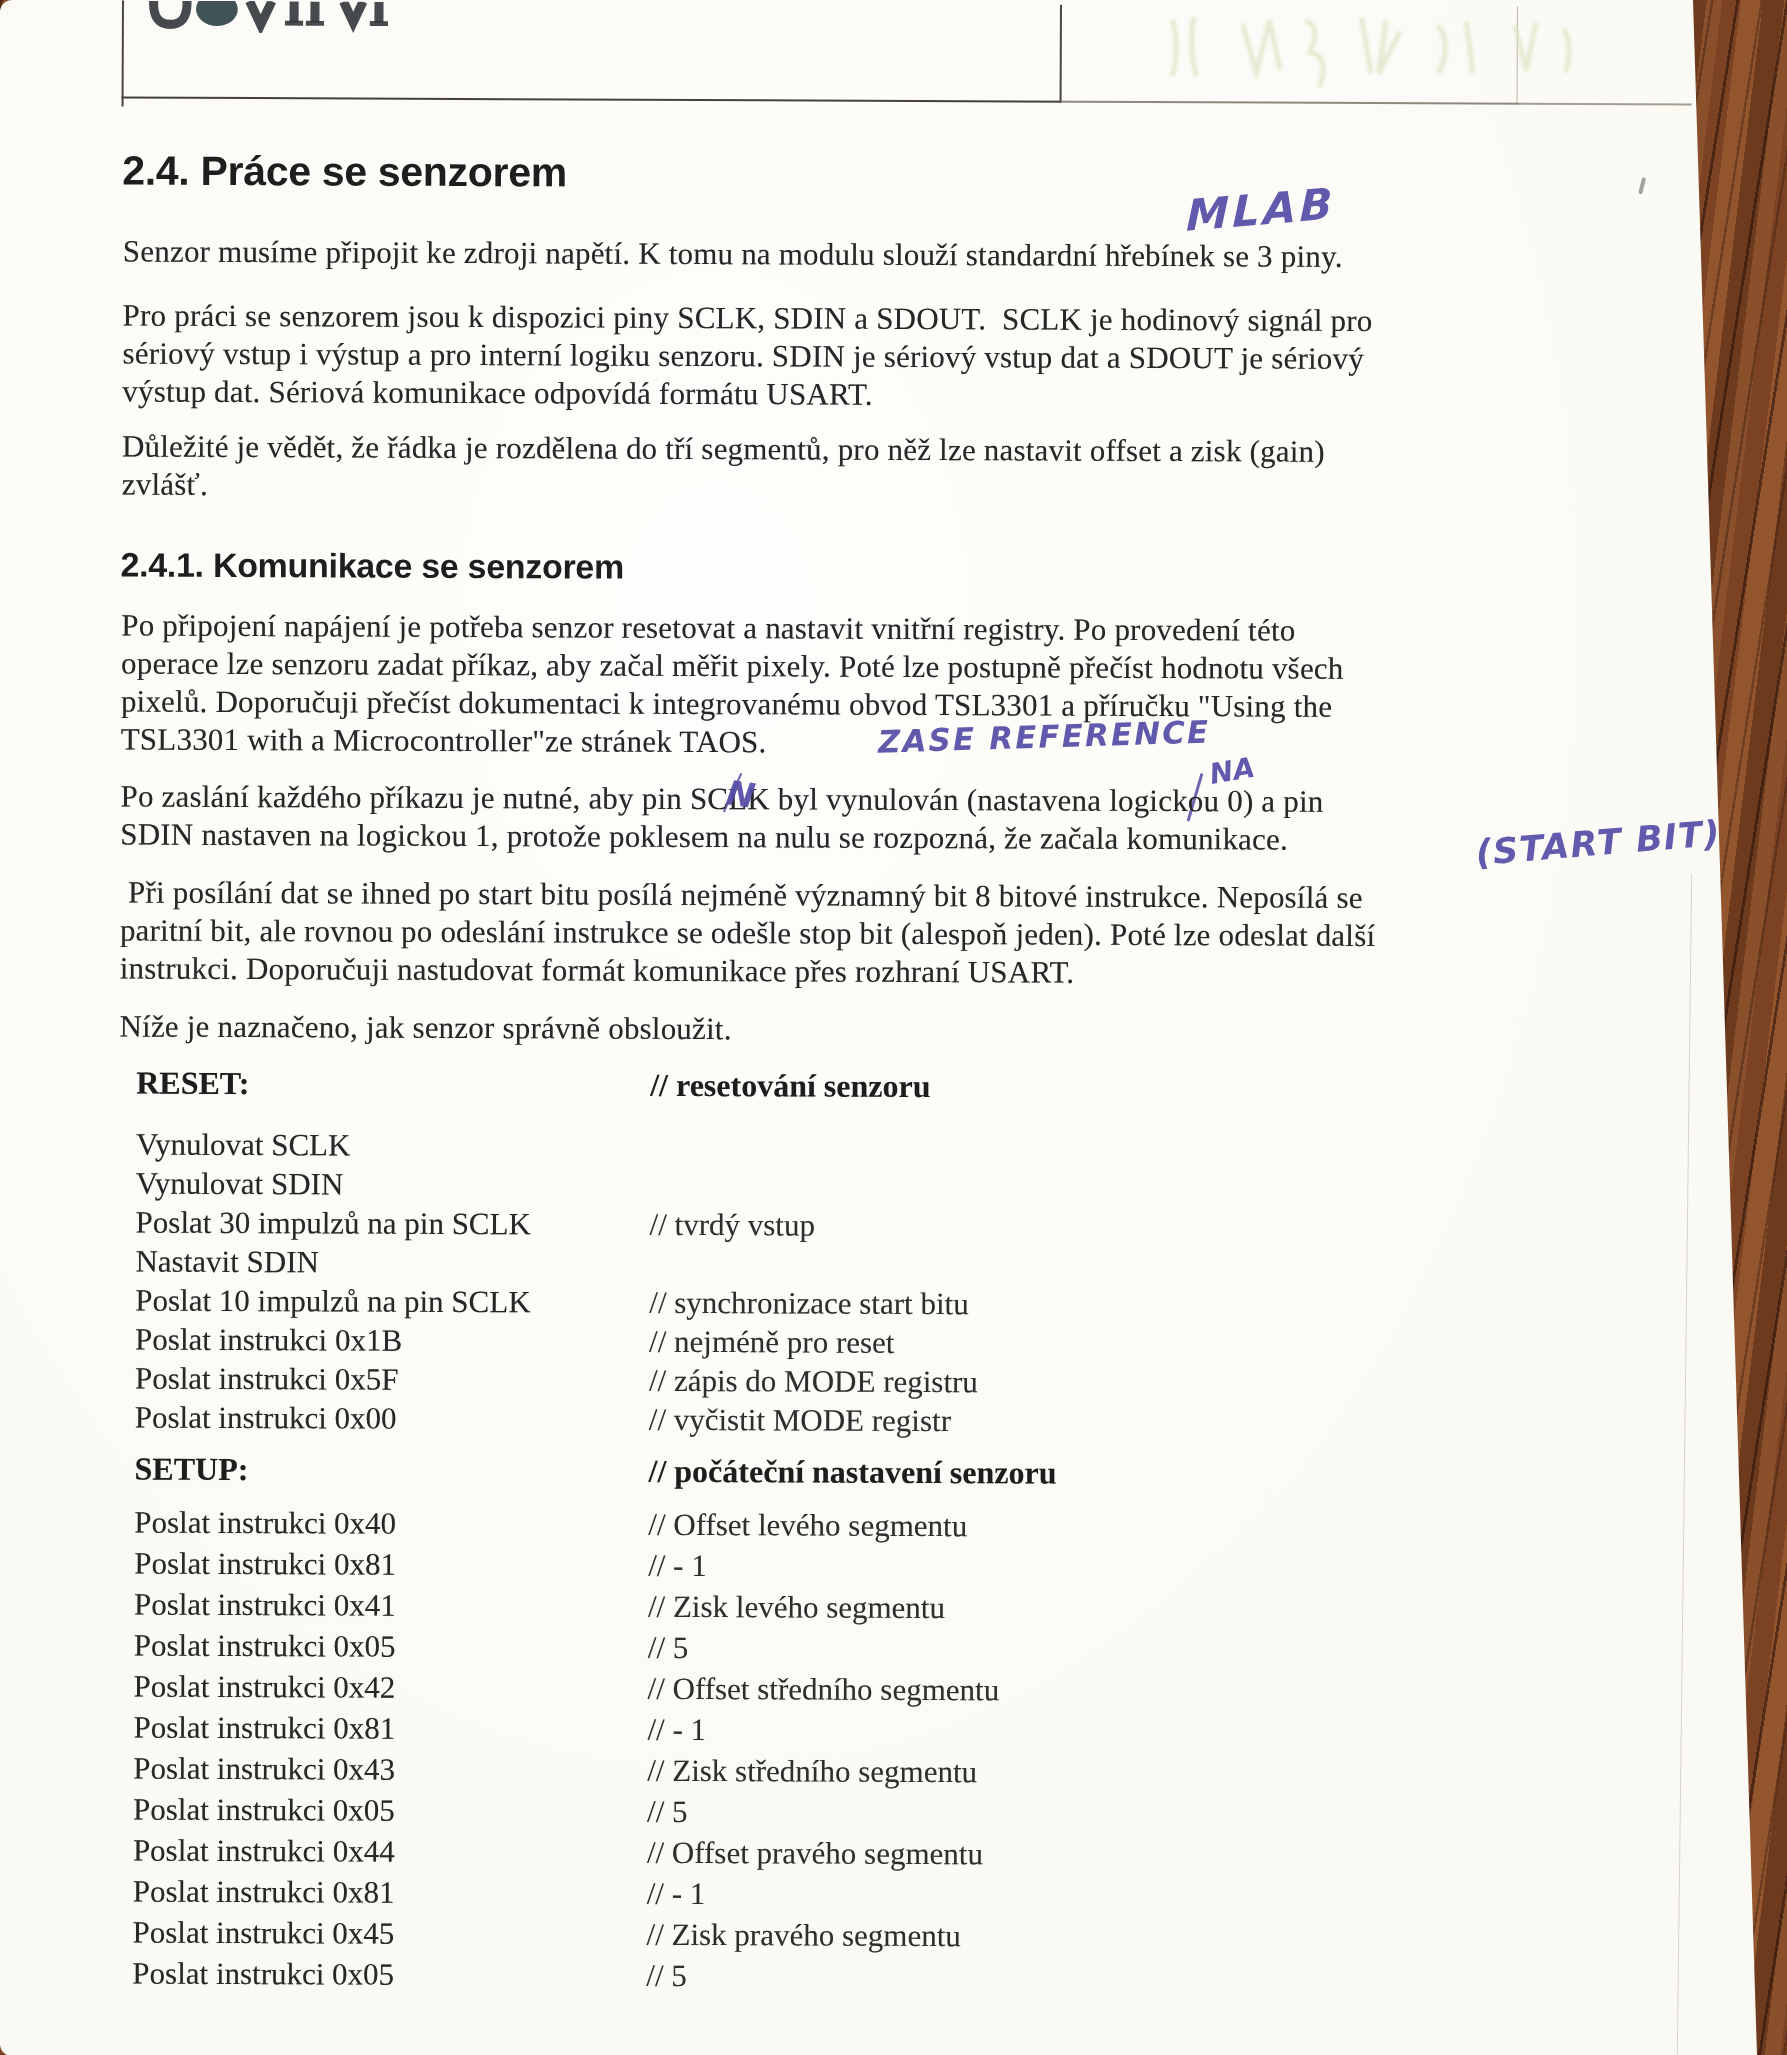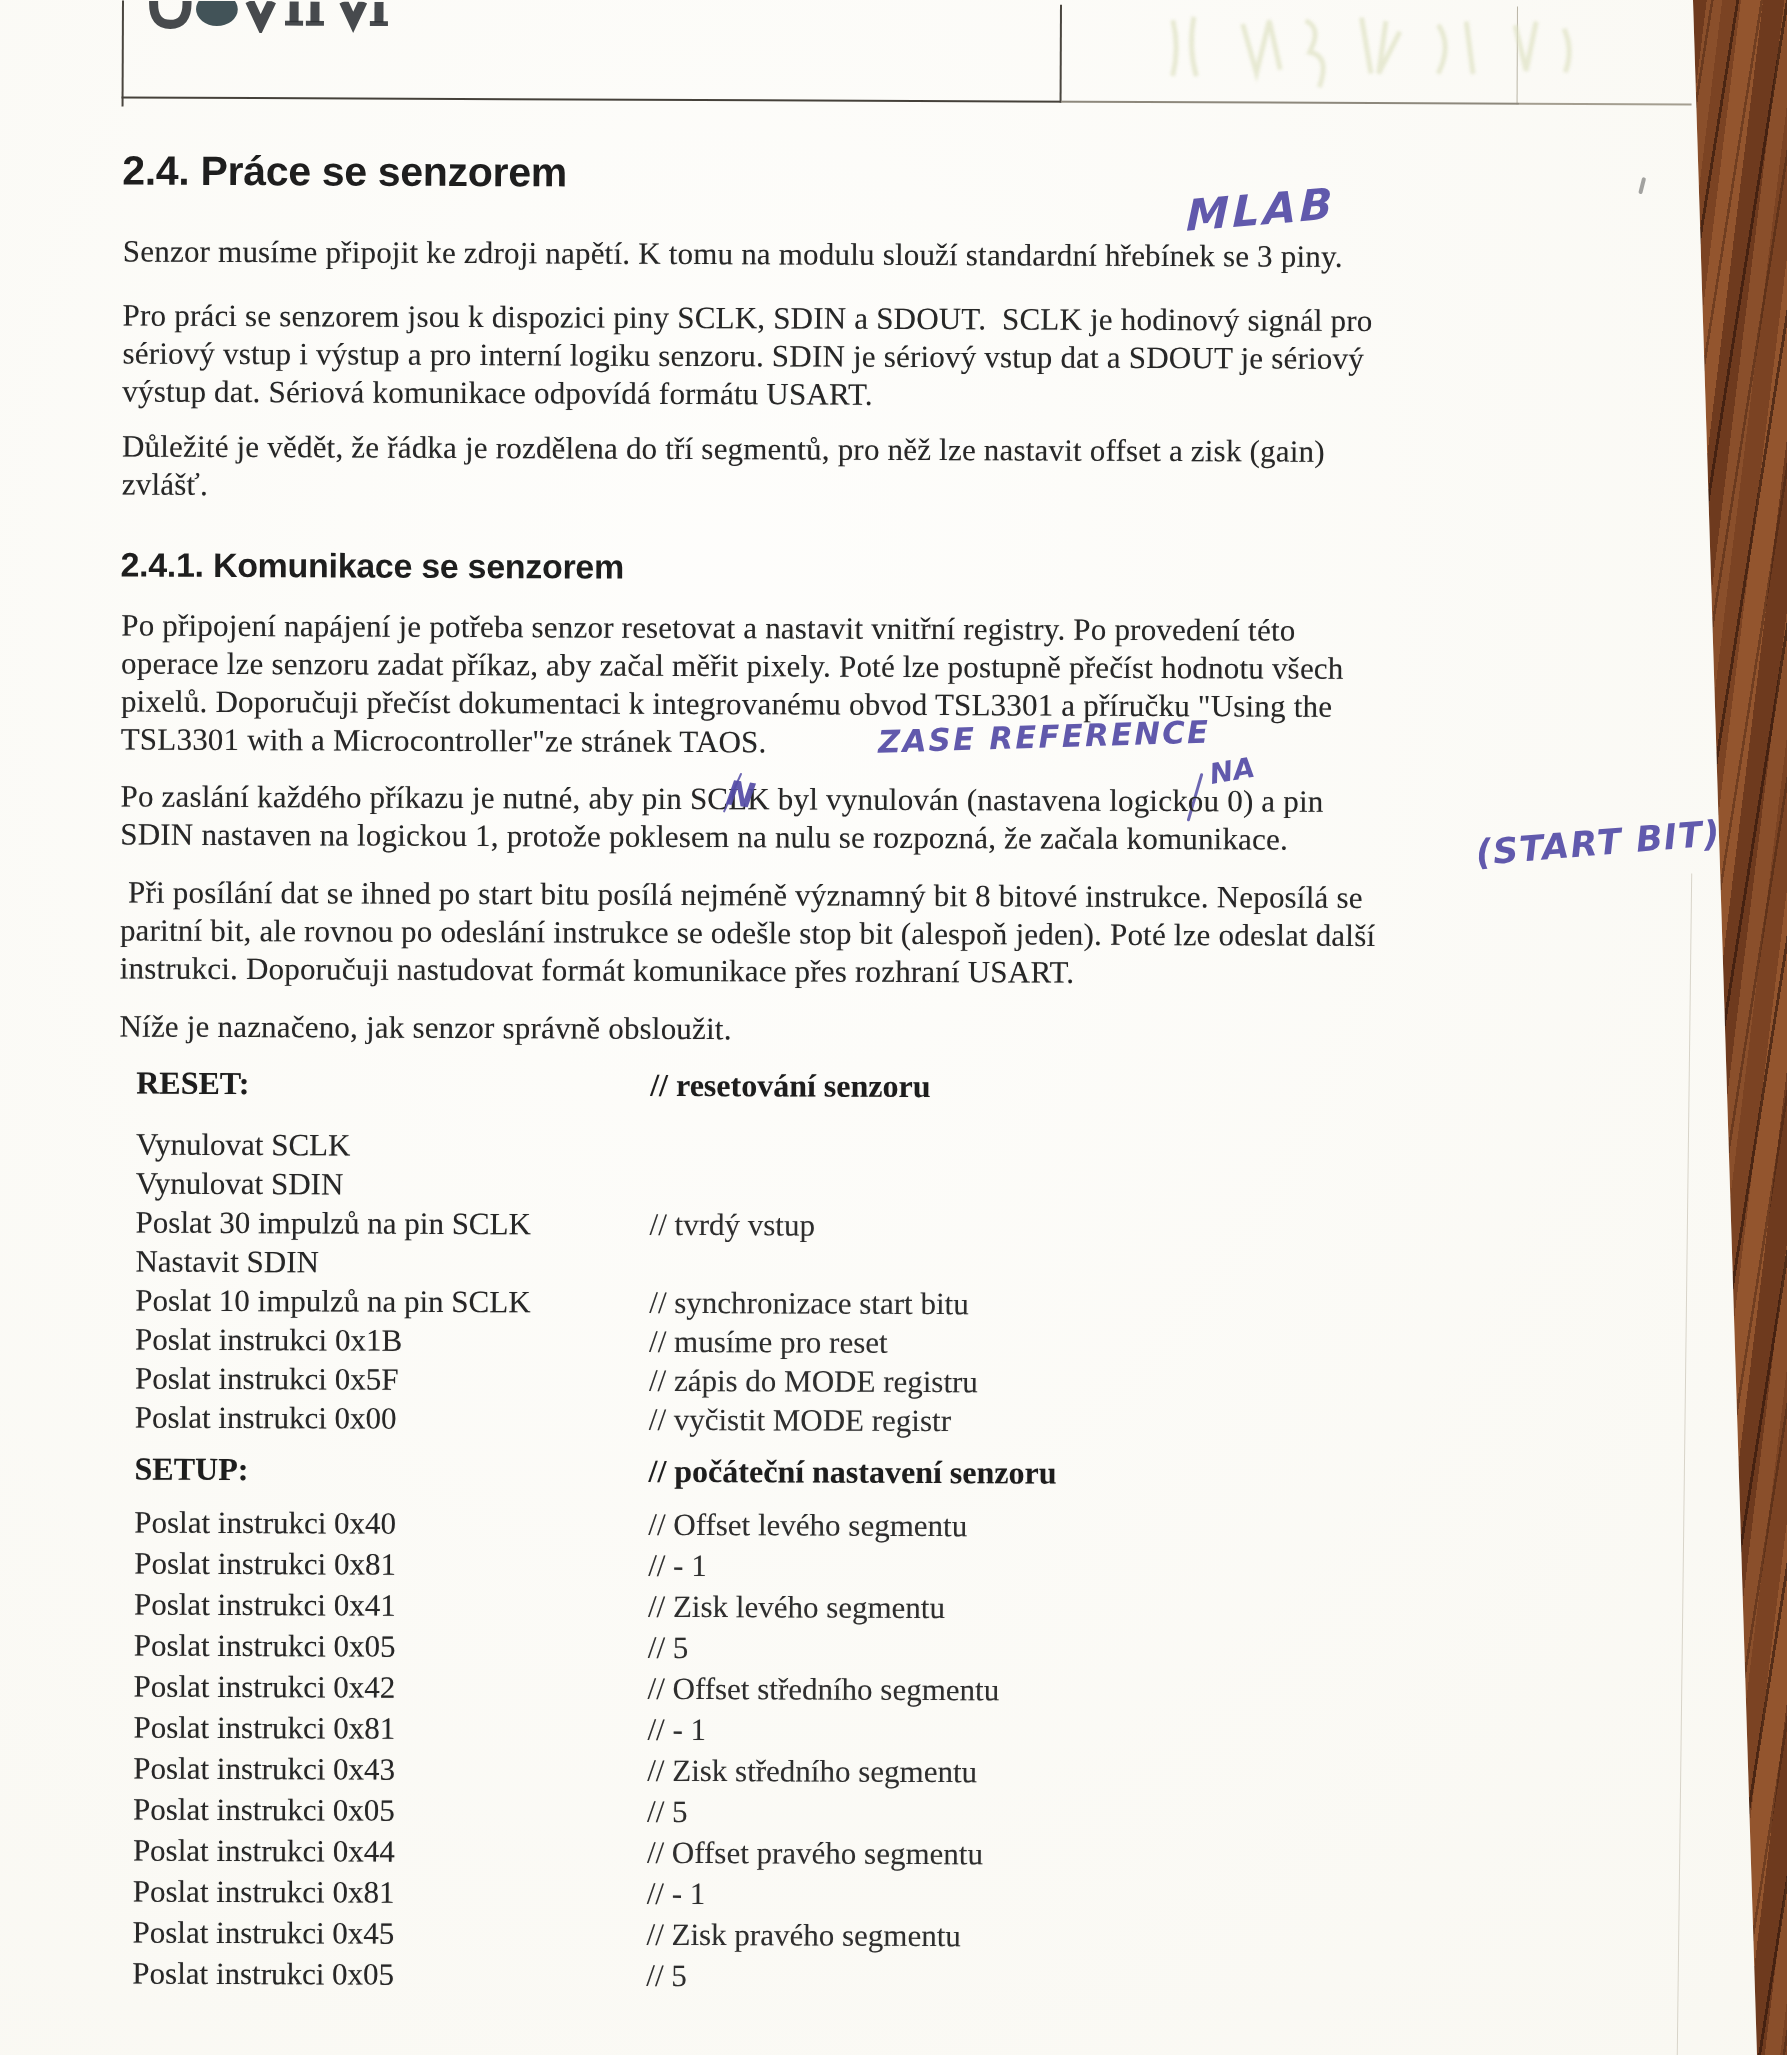--- a/index.html
+++ b/index.html
@@ -9,20 +9,21 @@
     background-image:
       repeating-linear-gradient(99deg, rgba(35,14,6,.55) 0 2.8px, rgba(0,0,0,0) 2.8px 24px, rgba(46,20,8,.35) 24px 26.5px, rgba(0,0,0,0) 26.5px 49px),
       repeating-linear-gradient(97deg, #8a4f2b 0 15.4px, #7b4323 15.4px 34px, #93552e 34px 56px, #6e3a1e 56px 77px);
     font-family:"Liberation Serif", serif;
   }
   .paper{
     position:absolute;inset:0;
     background:#fcfbf6;
     background-image:radial-gradient(ellipse at 40% 30%, rgba(255,255,255,.6), rgba(240,238,228,.25));
     clip-path:polygon(0 0, 1693px 0, 1757px 2056px, 0 2056px);
+    border-radius:12px;
   }
   .content{position:absolute;inset:0;transform:rotate(.25deg);transform-origin:0 0;}
   .abs{position:absolute;}
   .tline{white-space:pre;line-height:38px;}
   .para{font-size:31px;letter-spacing:0.2px;color:#272727;text-shadow:0 0 0.7px rgba(40,40,40,.38);}
   .h1{font-family:"Liberation Sans",sans-serif;font-weight:bold;font-size:41px;color:#1e1e1e;letter-spacing:-0.3px;white-space:pre;}
   .h2{font-family:"Liberation Sans",sans-serif;font-weight:bold;font-size:34px;color:#1e1e1e;letter-spacing:-0.3px;white-space:pre;}
   .rule-h{background:linear-gradient(to right,#45413a 0 939px,#8d887c 939px 1397px,#a49e90 1397px 100%);height:2.1px;}
   .rule-v{width:2.1px;background:#4a463f;}
   .rule-v.light{background:#b9b4a5;width:1.4px;}
@@ -135,21 +136,21 @@
     <div class="abs lrow lhead" style="left:141px;top:1064px;">
       <span class="lstep">RESET:</span>
       <span class="lcom">// resetování senzoru</span>
     </div>
     <div class="abs reset-rows" style="left:141px;top:1124px;">
       <div class="lrow"><span class="lstep">Vynulovat SCLK</span><span class="lcom"></span></div>
       <div class="lrow"><span class="lstep">Vynulovat SDIN</span><span class="lcom"></span></div>
       <div class="lrow"><span class="lstep">Poslat 30 impulzů na pin SCLK</span><span class="lcom">// tvrdý vstup</span></div>
       <div class="lrow"><span class="lstep">Nastavit SDIN</span><span class="lcom"></span></div>
       <div class="lrow"><span class="lstep">Poslat 10 impulzů na pin SCLK</span><span class="lcom">// synchronizace start bitu</span></div>
-      <div class="lrow"><span class="lstep">Poslat instrukci 0x1B</span><span class="lcom">// musíme pro reset</span></div>
+      <div class="lrow"><span class="lstep">Poslat instrukci 0x1B</span><span class="lcom">// nejméně pro reset</span></div>
       <div class="lrow"><span class="lstep">Poslat instrukci 0x5F</span><span class="lcom">// zápis do MODE registru</span></div>
       <div class="lrow"><span class="lstep">Poslat instrukci 0x00</span><span class="lcom">// vyčistit MODE registr</span></div>
     </div>
 
     <div class="abs lrow lhead" style="left:141px;top:1450px;">
       <span class="lstep">SETUP:</span>
       <span class="lcom">// počáteční nastavení senzoru</span>
     </div>
     <div class="abs setup-rows" style="left:141px;top:1501px;">
       <div class="lrow"><span class="lstep">Poslat instrukci 0x40</span><span class="lcom">// Offset levého segmentu</span></div>

